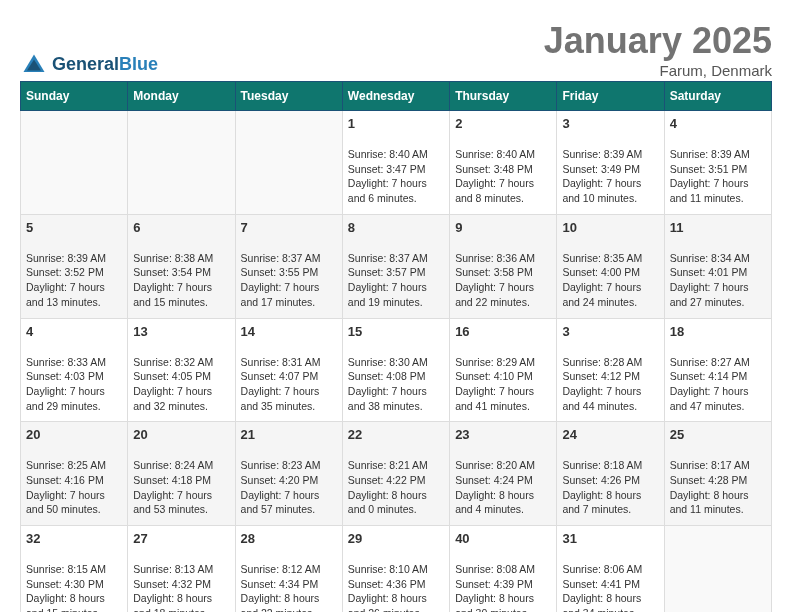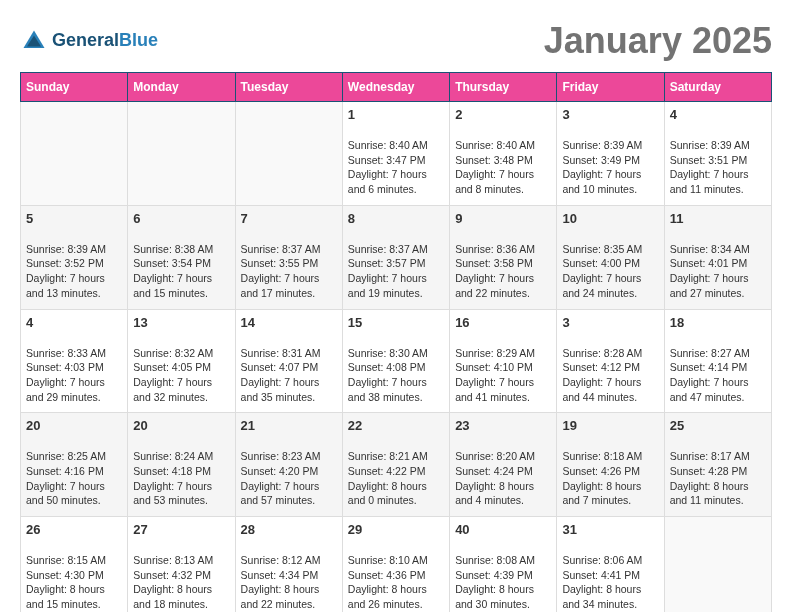--- a/index.html
+++ b/index.html
@@ -6,22 +6,22 @@
     body {
       font-family: Arial, sans-serif;
       background: #fff;
       width: 792px;
       min-height: 612px;
       padding: 20px;
     }
     .header {
       display: flex;
       justify-content: space-between;
-      align-items: center;
-      margin-bottom: 10px;
+      align-items: flex-end;
+      margin-bottom: 2px;
     }
     .logo {
       display: flex;
       align-items: center;
       gap: 4px;
     }
     .logo-icon {
       width: 28px;
       height: 28px;
     }
@@ -36,21 +36,21 @@
     .location {
       font-size: 15px;
       color: #555;
     }
     table {
       width: 100%;
       border-collapse: collapse;
       font-size: 11px;
     }
     thead tr {
-      background-color: #ec4899;
+      background-color: #0f766e;
       color: white;
     }
     thead th {
       padding: 7px 5px;
       text-align: left;
       font-weight: bold;
       font-size: 12px;
       border: 1px solid #1a5276;
     }
     tbody tr {
@@ -95,20 +95,21 @@
       <polygon points="20,12 30,28 10,28" fill="#1a5276"></polygon>
     </svg>
     <div>
       <div style="font-size:18px;font-weight:bold;color:#1a5276;line-height:1.1;">
         <span style="color:#1a5276;">General</span><span style="color:#2980b9;">Blue</span>
       </div>
     </div>
   </div>
   <div class="title-block">
     <div class="month-title">January 2025</div>
+    <div class="location">Farum, Denmark</div>
   </div>
 </div>
 
 <table>
   <thead>
     <tr>
     <th>Sunday</th>
         <th>Monday</th>
         <th>Tuesday</th>
         <th>Wednesday</th>
@@ -214,31 +215,31 @@
         </td>
         <td>
           <span class="day-num">22</span>
           <div class="day-info">Sunrise: 8:21 AM<br>Sunset: 4:22 PM<br>Daylight: 8 hours<br>and 0 minutes.</div>
         </td>
         <td>
           <span class="day-num">23</span>
           <div class="day-info">Sunrise: 8:20 AM<br>Sunset: 4:24 PM<br>Daylight: 8 hours<br>and 4 minutes.</div>
         </td>
         <td>
-          <span class="day-num">19</span>
+          <span class="day-num">24</span>
           <div class="day-info">Sunrise: 8:18 AM<br>Sunset: 4:26 PM<br>Daylight: 8 hours<br>and 7 minutes.</div>
         </td>
         <td>
           <span class="day-num">25</span>
           <div class="day-info">Sunrise: 8:17 AM<br>Sunset: 4:28 PM<br>Daylight: 8 hours<br>and 11 minutes.</div>
         </td>
       </tr>
       <tr>
         <td>
-          <span class="day-num">26</span>
+          <span class="day-num">32</span>
           <div class="day-info">Sunrise: 8:15 AM<br>Sunset: 4:30 PM<br>Daylight: 8 hours<br>and 15 minutes.</div>
         </td>
         <td>
           <span class="day-num">27</span>
           <div class="day-info">Sunrise: 8:13 AM<br>Sunset: 4:32 PM<br>Daylight: 8 hours<br>and 18 minutes.</div>
         </td>
         <td>
           <span class="day-num">28</span>
           <div class="day-info">Sunrise: 8:12 AM<br>Sunset: 4:34 PM<br>Daylight: 8 hours<br>and 22 minutes.</div>
         </td>

